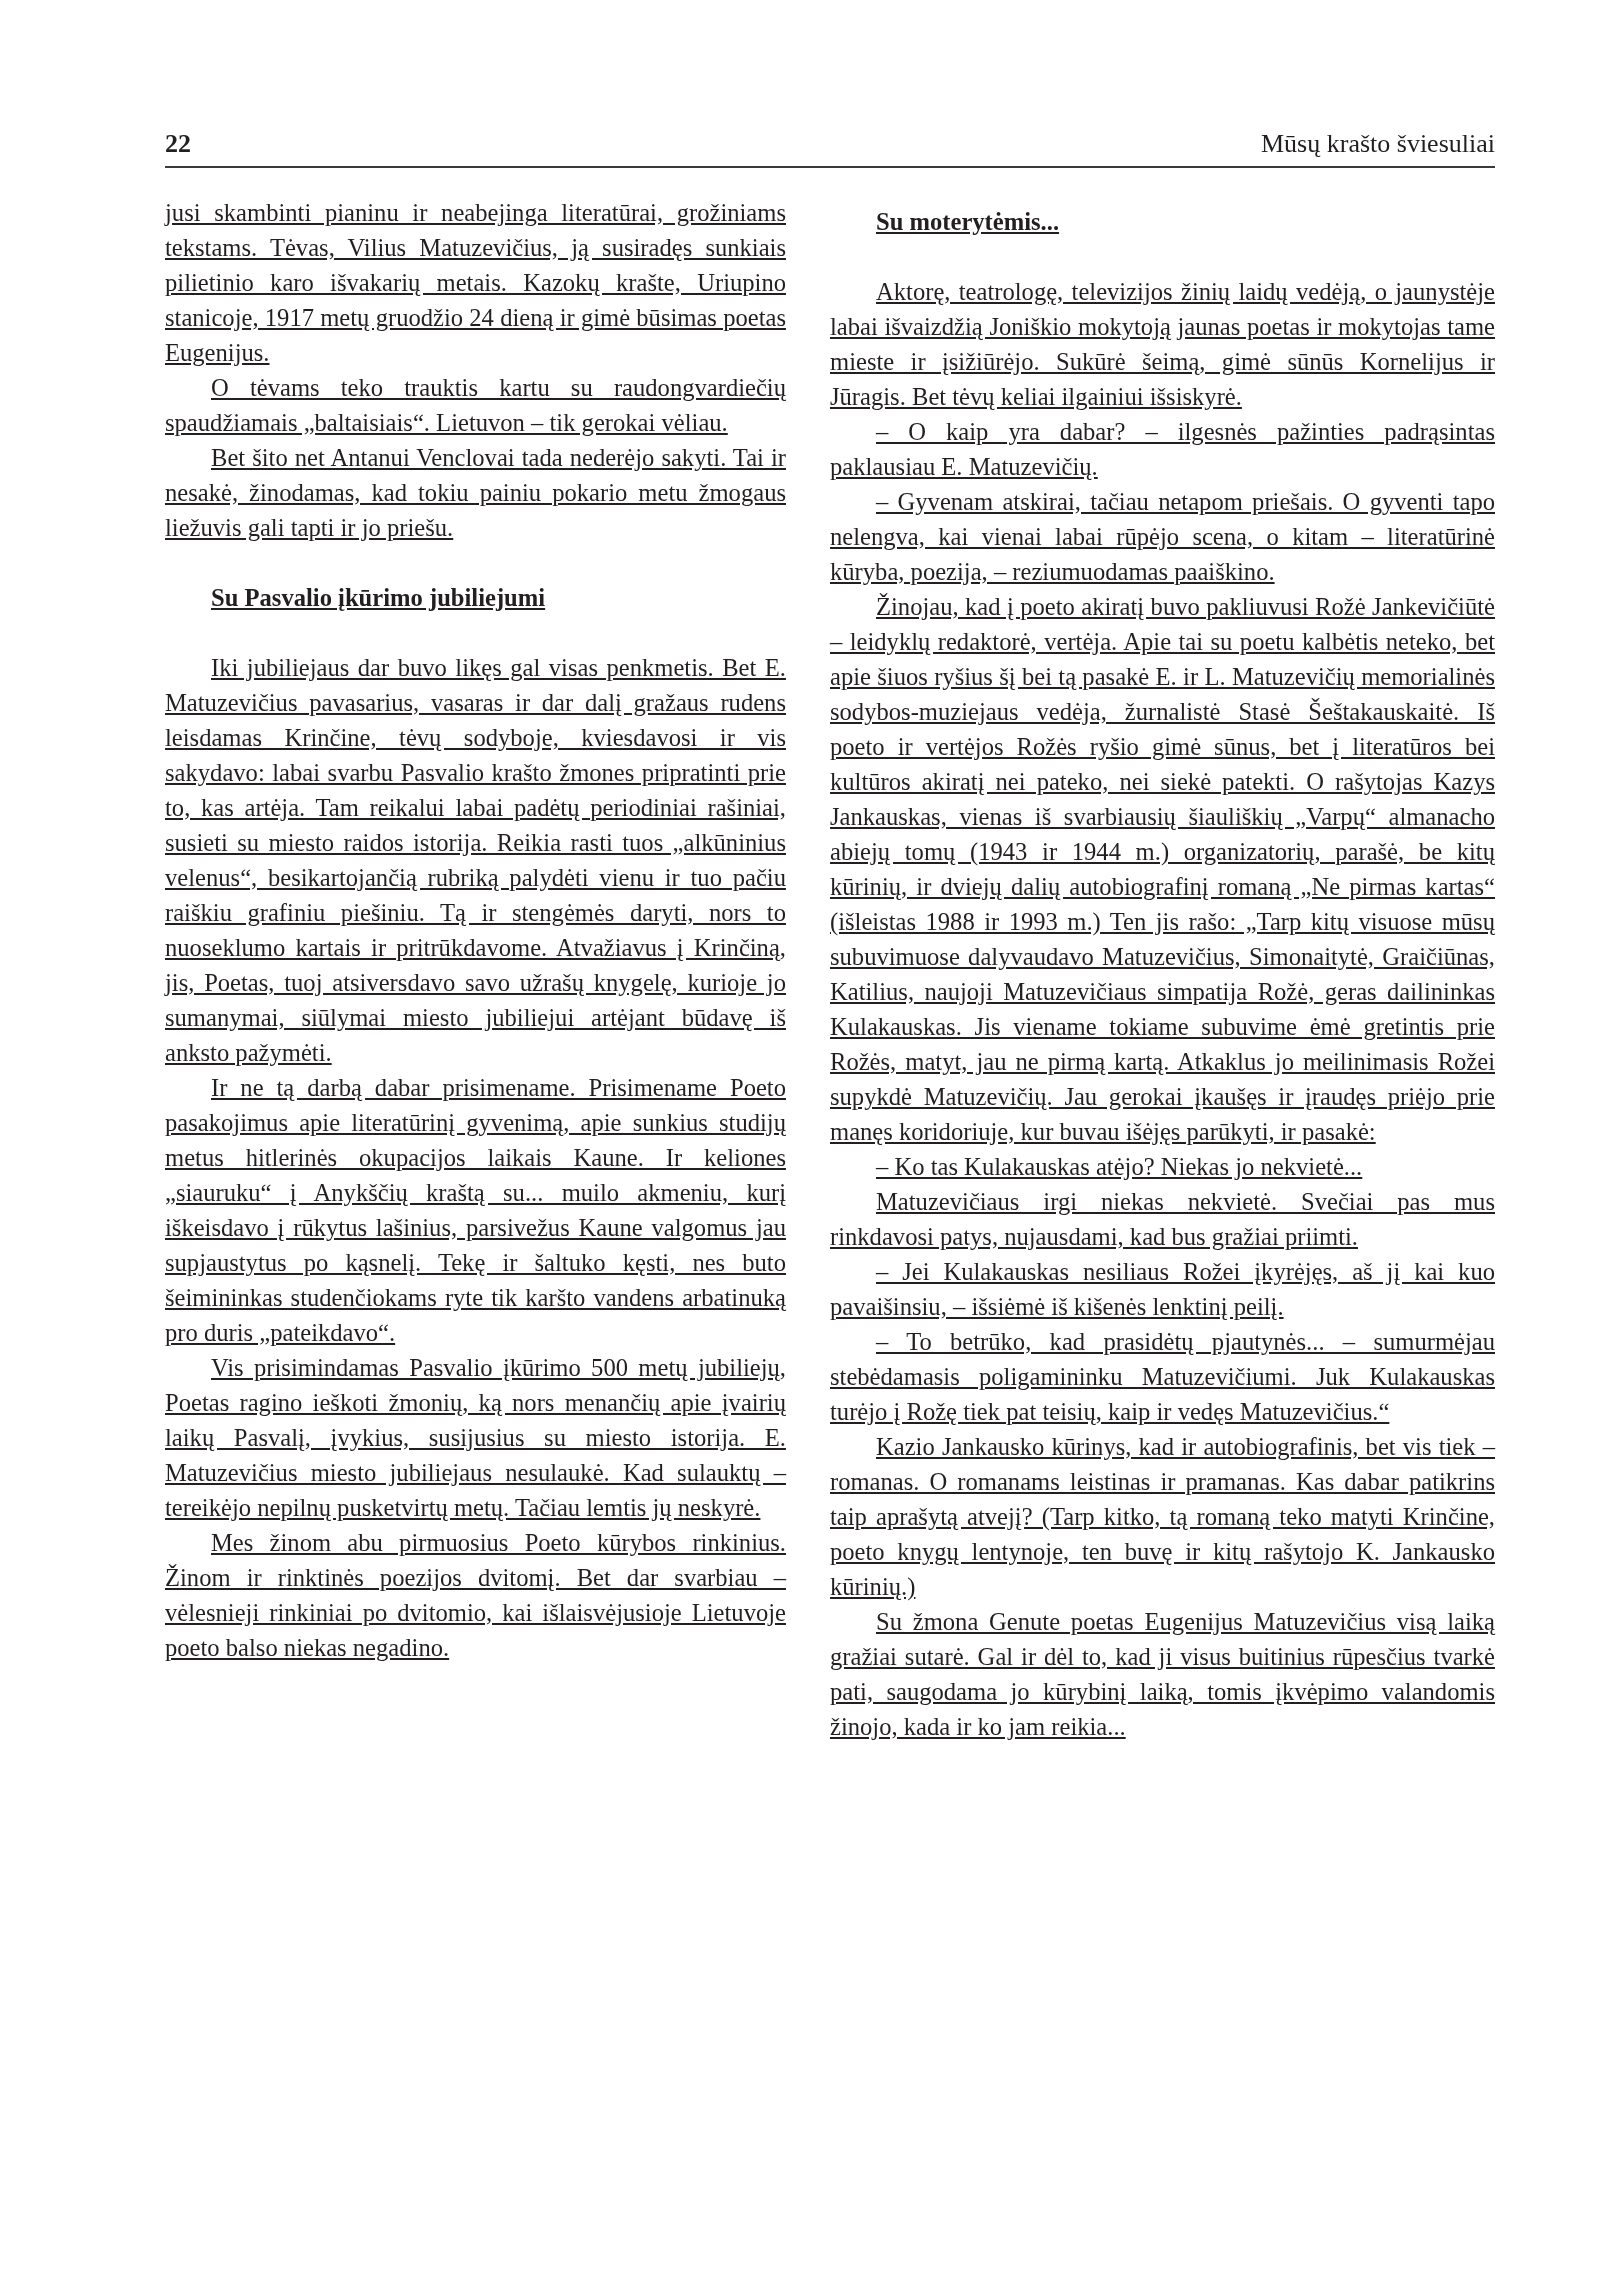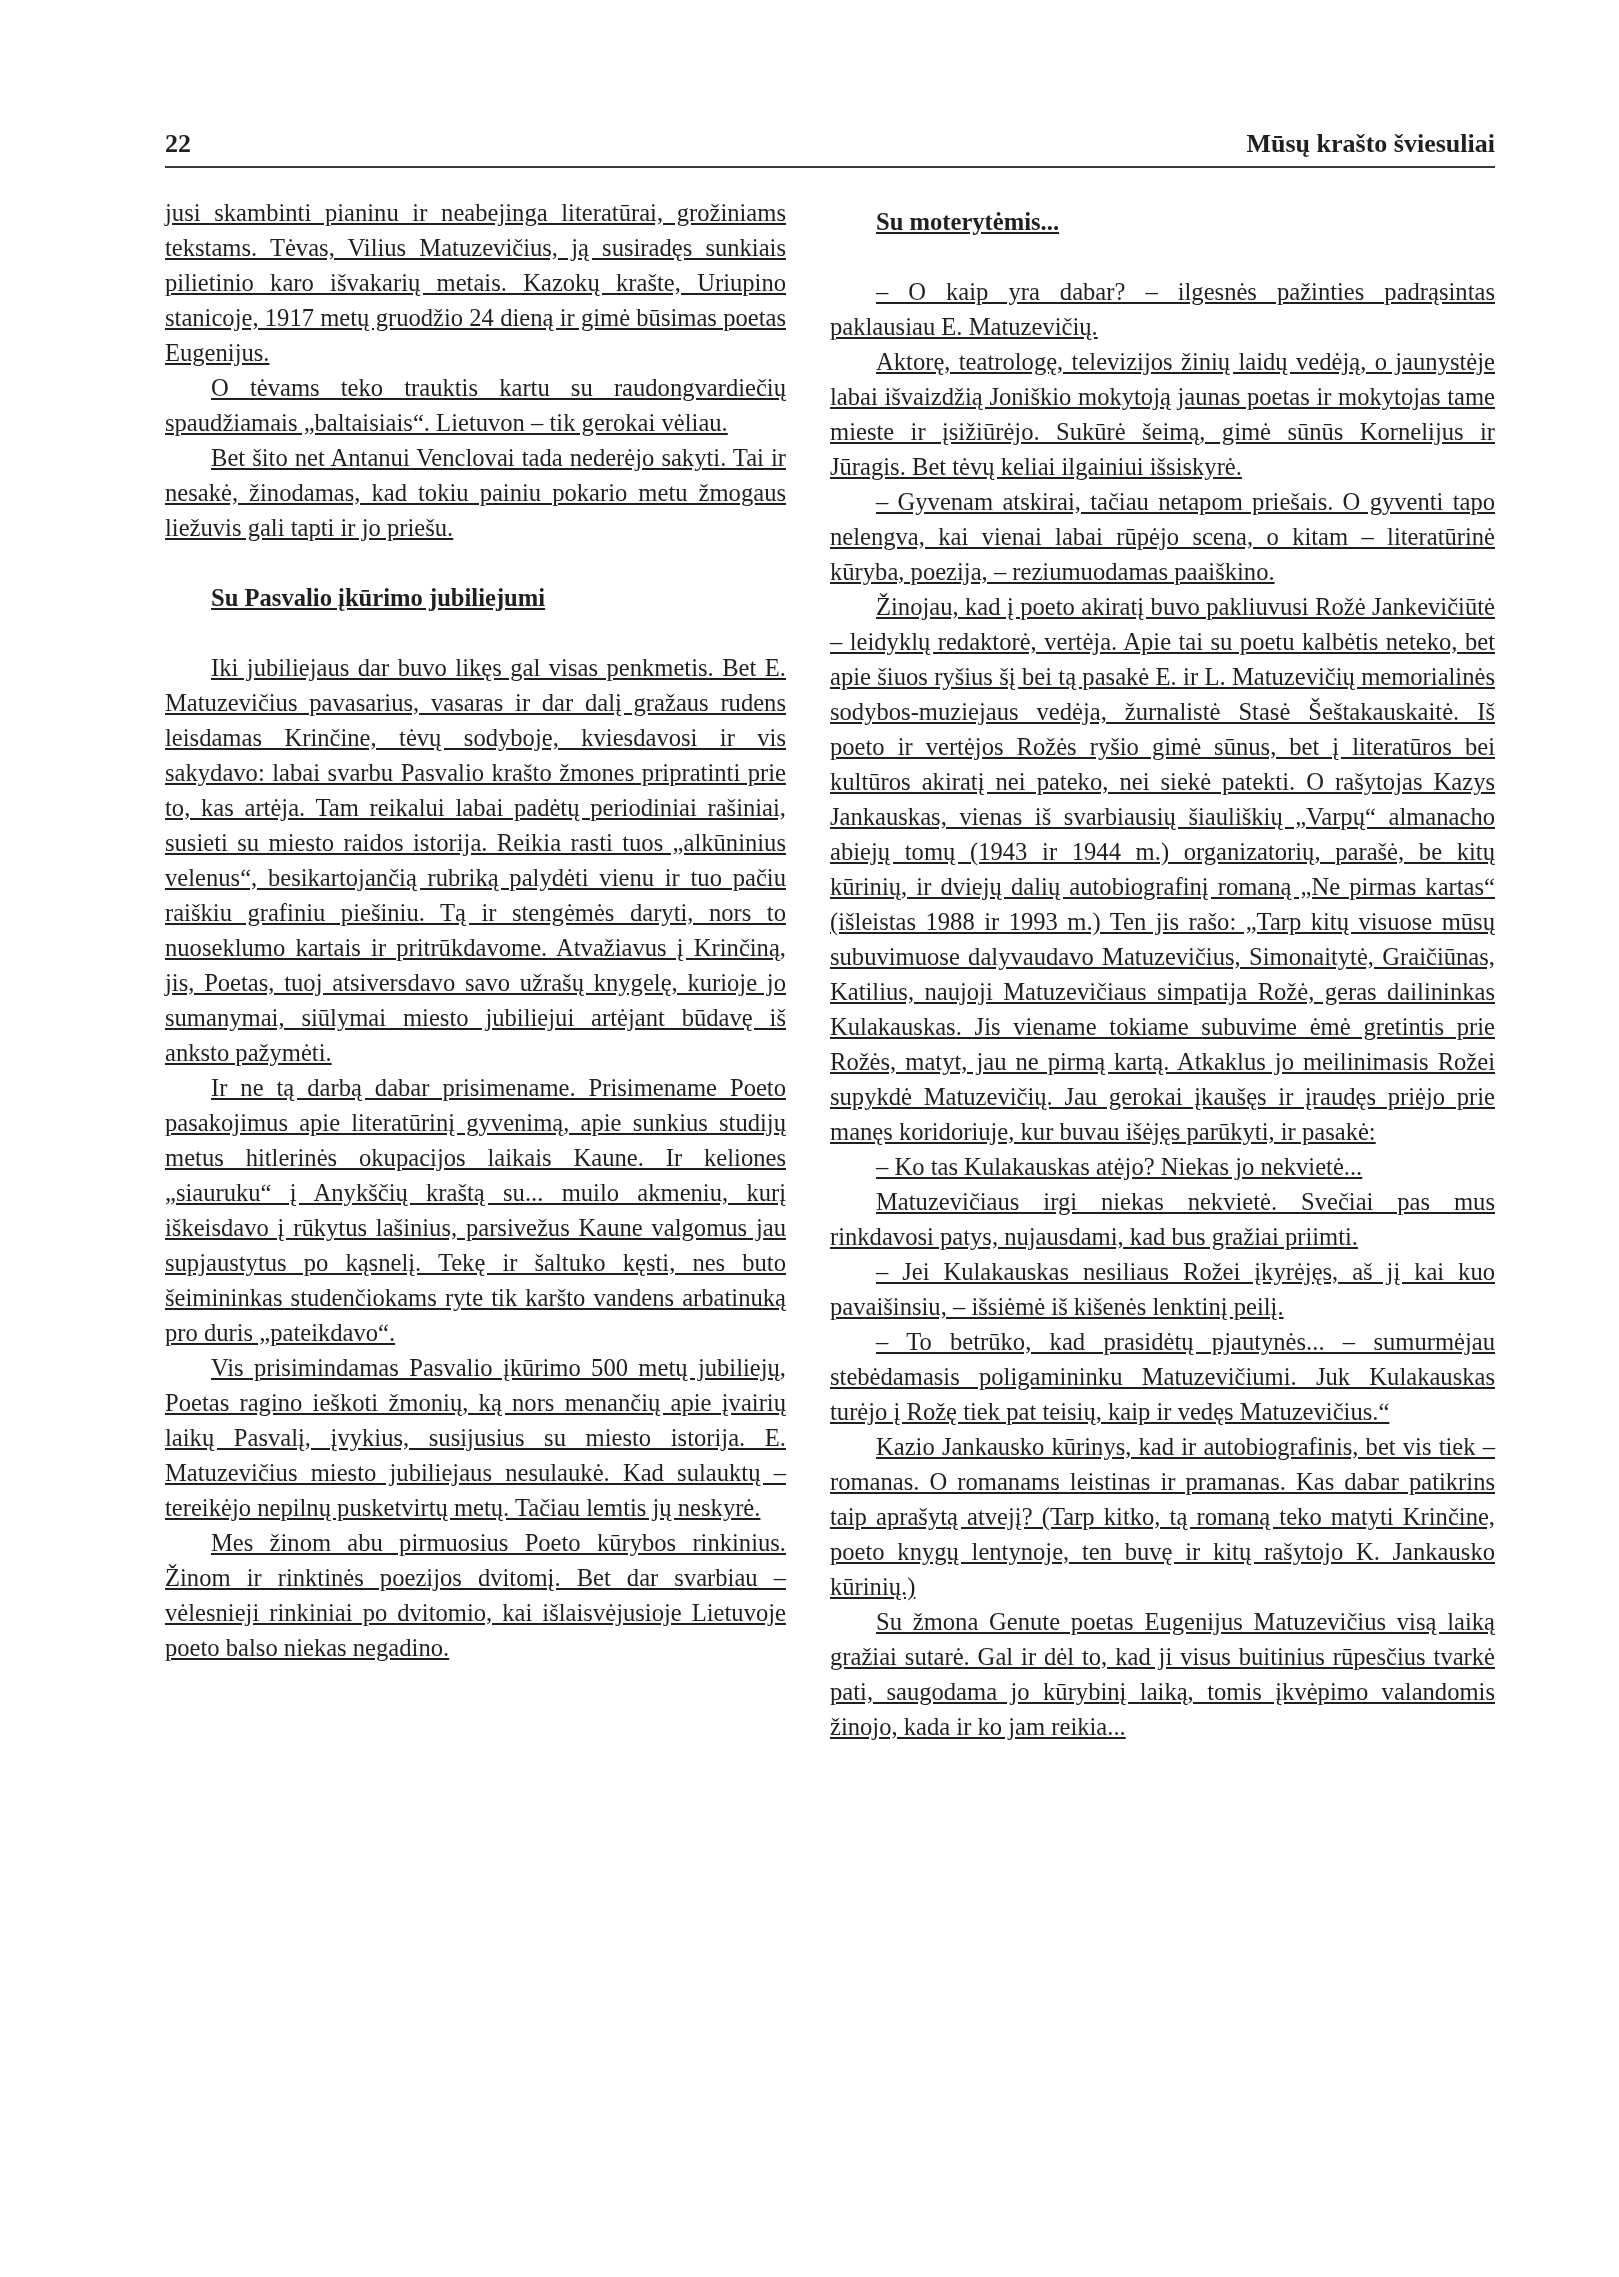--- a/index.html
+++ b/index.html
@@ -34,21 +34,21 @@
       left: 0;
       top: 0;
       font-weight: bold;
       font-size: 26px;
       line-height: 38px;
     }
     .running-title {
       position: absolute;
       right: 0;
       top: 0;
-      font-weight: bold;
+      font-weight: normal;
       font-size: 26px;
       line-height: 38px;
     }
     .rule {
       position: absolute;
       left: 0;
       top: 166px;
       width: 1330px;
       height: 1.9px;
       background: #3a3a3a;
@@ -106,22 +106,22 @@
     <p>Bet šito net Antanui Venclovai tada nederėjo sakyti. Tai ir nesakė, žinodamas, kad tokiu painiu pokario metu žmogaus liežuvis gali tapti ir jo priešu.</p>
     <h2>Su Pasvalio įkūrimo jubiliejumi</h2>
     <p>Iki jubiliejaus dar buvo likęs gal visas penkmetis. Bet E. Matuzevičius pavasarius, vasaras ir dar dalį gražaus rudens leisdamas Krinčine, tėvų sodyboje, kviesdavosi ir vis sakydavo: labai svarbu Pasvalio krašto žmones pripratinti prie to, kas artėja. Tam reikalui labai padėtų periodiniai rašiniai, susieti su miesto raidos istorija. Reikia rasti tuos „alkūninius velenus“, besikartojančią rubriką palydėti vienu ir tuo pačiu raiškiu grafiniu piešiniu. Tą ir stengėmės daryti, nors to nuoseklumo kartais ir pritrūkdavome. Atvažiavus į Krinčiną, jis, Poetas, tuoj atsiversdavo savo užrašų knygelę, kurioje jo sumanymai, siūlymai miesto jubiliejui artėjant būdavę iš anksto pažymėti.</p>
     <p>Ir ne tą darbą dabar prisimename. Prisimename Poeto pasakojimus apie literatūrinį gyvenimą, apie sunkius studijų metus hitlerinės okupacijos laikais Kaune. Ir keliones „siauruku“ į Anykščių kraštą su... muilo akmeniu, kurį iškeisdavo į rūkytus lašinius, parsivežus Kaune valgomus jau supjaustytus po kąsnelį. Tekę ir šaltuko kęsti, nes buto šeimininkas studenčiokams ryte tik karšto vandens arbatinuką pro duris „pateikdavo“.</p>
     <p>Vis prisimindamas Pasvalio įkūrimo 500 metų jubiliejų, Poetas ragino ieškoti žmonių, ką nors menančių apie įvairių laikų Pasvalį, įvykius, susijusius su miesto istorija. E. Matuzevičius miesto jubiliejaus nesulaukė. Kad sulauktų – tereikėjo nepilnų pusketvirtų metų. Tačiau lemtis jų neskyrė.</p>
     <p>Mes žinom abu pirmuosius Poeto kūrybos rinkinius. Žinom ir rinktinės poezijos dvitomį. Bet dar svarbiau – vėlesnieji rinkiniai po dvitomio, kai išlaisvėjusioje Lietuvoje poeto balso niekas negadino.</p>
   </div>
 
   <div class="column col-right">
     <h2>Su moterytėmis...</h2>
+    <p>Aktorę, teatrologę, televizijos žinių laidų vedėją, o jaunystėje labai išvaizdžią Joniškio mokytoją jaunas poetas ir mokytojas tame mieste ir įsižiūrėjo. Sukūrė šeimą, gimė sūnūs Kornelijus ir Jūragis. Bet tėvų keliai ilgainiui išsiskyrė.</p>
     <p>– O kaip yra dabar? – ilgesnės pažinties padrąsintas paklausiau E. Matuzevičių.</p>
-    <p>Aktorę, teatrologę, televizijos žinių laidų vedėją, o jaunystėje labai išvaizdžią Joniškio mokytoją jaunas poetas ir mokytojas tame mieste ir įsižiūrėjo. Sukūrė šeimą, gimė sūnūs Kornelijus ir Jūragis. Bet tėvų keliai ilgainiui išsiskyrė.</p>
     <p>– Gyvenam atskirai, tačiau netapom priešais. O gyventi tapo nelengva, kai vienai labai rūpėjo scena, o kitam – literatūrinė kūryba, poezija, – reziumuodamas paaiškino.</p>
     <p>Žinojau, kad į poeto akiratį buvo pakliuvusi Rožė Jankevičiūtė – leidyklų redaktorė, vertėja. Apie tai su poetu kalbėtis neteko, bet apie šiuos ryšius šį bei tą pasakė E. ir L. Matuzevičių memorialinės sodybos-muziejaus vedėja, žurnalistė Stasė Šeštakauskaitė. Iš poeto ir vertėjos Rožės ryšio gimė sūnus, bet į literatūros bei kultūros akiratį nei pateko, nei siekė patekti. O rašytojas Kazys Jankauskas, vienas iš svarbiausių šiauliškių „Varpų“ almanacho abiejų tomų (1943 ir 1944 m.) organizatorių, parašė, be kitų kūrinių, ir dviejų dalių autobiografinį romaną „Ne pirmas kartas“ (išleistas 1988 ir 1993 m.) Ten jis rašo: „Tarp kitų visuose mūsų subuvimuose dalyvaudavo Matuzevičius, Simonaitytė, Graičiūnas, Katilius, naujoji Matuzevičiaus simpatija Rožė, geras dailininkas Kulakauskas. Jis viename tokiame subuvime ėmė gretintis prie Rožės, matyt, jau ne pirmą kartą. Atkaklus jo meilinimasis Rožei supykdė Matuzevičių. Jau gerokai įkaušęs ir įraudęs priėjo prie manęs koridoriuje, kur buvau išėjęs parūkyti, ir pasakė:</p>
     <p>– Ko tas Kulakauskas atėjo? Niekas jo nekvietė...</p>
     <p>Matuzevičiaus irgi niekas nekvietė. Svečiai pas mus rinkdavosi patys, nujausdami, kad bus gražiai priimti.</p>
     <p>– Jei Kulakauskas nesiliaus Rožei įkyrėjęs, aš jį kai kuo pavaišinsiu, – išsiėmė iš kišenės lenktinį peilį.</p>
     <p>– To betrūko, kad prasidėtų pjautynės... – sumurmėjau stebėdamasis poligamininku Matuzevičiumi. Juk Kulakauskas turėjo į Rožę tiek pat teisių, kaip ir vedęs Matuzevičius.“</p>
     <p>Kazio Jankausko kūrinys, kad ir autobiografinis, bet vis tiek – romanas. O romanams leistinas ir pramanas. Kas dabar patikrins taip aprašytą atvejį? (Tarp kitko, tą romaną teko matyti Krinčine, poeto knygų lentynoje, ten buvę ir kitų rašytojo K. Jankausko kūrinių.)</p>
     <p>Su žmona Genute poetas Eugenijus Matuzevičius visą laiką gražiai sutarė. Gal ir dėl to, kad ji visus buitinius rūpesčius tvarkė pati, saugodama jo kūrybinį laiką, tomis įkvėpimo valandomis žinojo, kada ir ko jam reikia...</p>
   </div>
 

